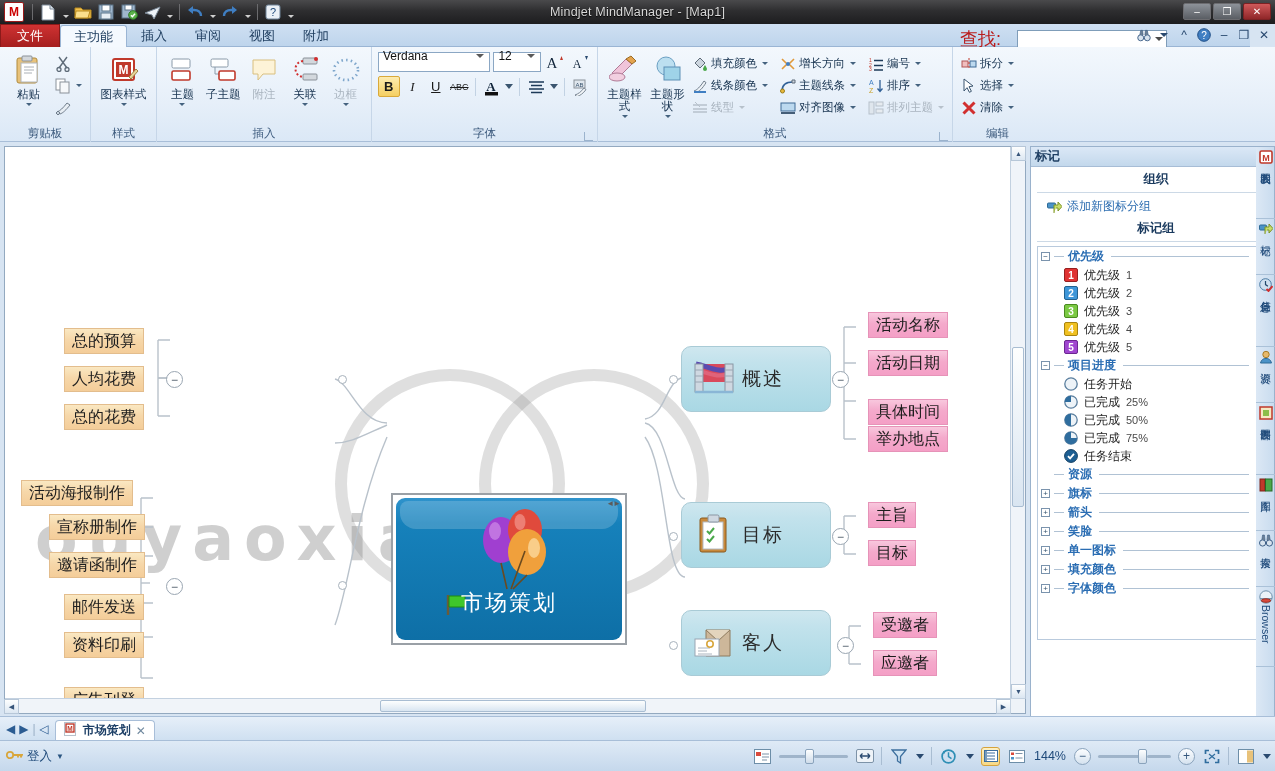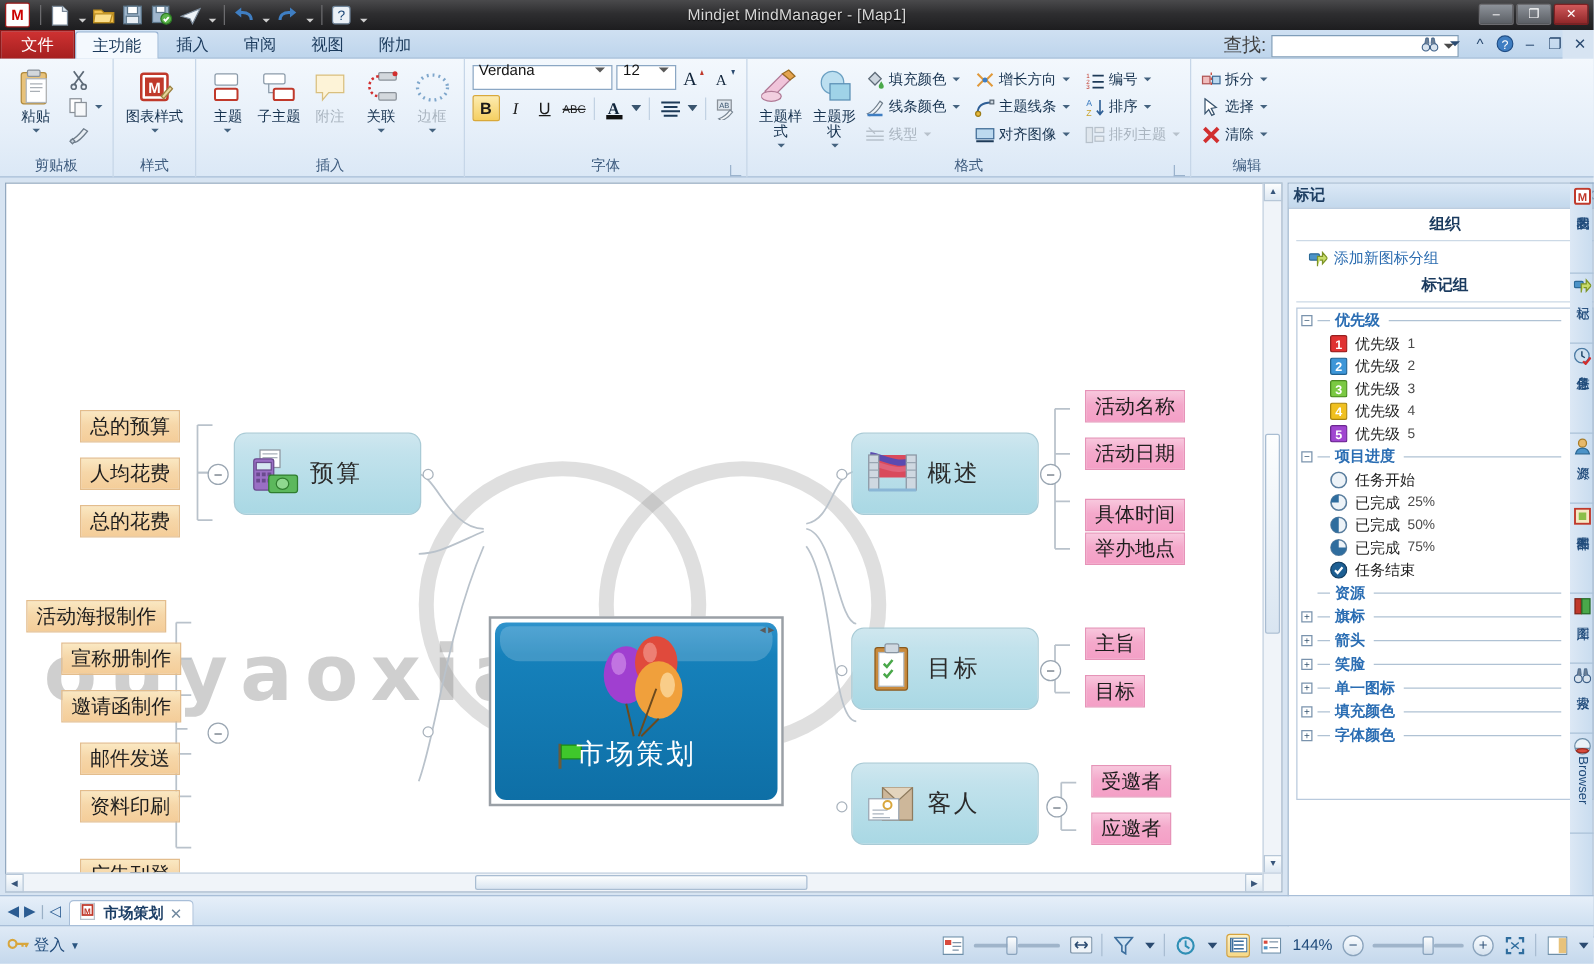--- a/index.html
+++ b/index.html
@@ -65,22 +65,22 @@
   }
   .rtab.file {
     background:linear-gradient(180deg,#cf3232,#a51f1f); color:#fff;
     border-color:#8b1a1a; height:23px; padding:3px 16px 4px;
   }
   .rtab.active {
     background:#f4f9fe; border-color:#9ab5d4; border-radius:3px 3px 0 0;
     position:relative; top:1px;
   }
   .find-area {
-    position:absolute; right:108px; top:27px; display:flex; align-items:center; gap:4px;
-    font-size:15px;color:#404040;
+    position:absolute; right:108px; top:27px; display:flex; align-items:center; gap:16px;
+    font-size:18px;color:#b91c1c;
   }
   .find-input {
     width:150px;height:18px;border:1px solid #7f9db9;background:#fff;
     display:flex;align-items:center;justify-content:flex-end;padding-right:3px;
   }
   .find-input i { border-left:4px solid transparent;border-right:4px solid transparent;border-top:4px solid #4a4a4a; }
   .win-mini { position:absolute; right:4px; top:28px; display:flex; gap:6px; align-items:center; }
   .wm { width:14px;height:14px;display:flex;align-items:center;justify-content:center;color:#2a4a70;font-size:12px;}
 
   .ribbon {
@@ -810,41 +810,20 @@
           </svg>
           <svg class="center-flag" width="24" height="22" viewBox="0 0 24 22">
             <path d="M4 1v20" stroke="#6b5b3a" stroke-width="2.4"></path>
             <path d="M5 2h16v11H5z" fill="#3fc72b" stroke="#1f8a14"></path>
           </svg>
           <div class="center-text">市场策划</div>
           <div class="drag-handle">◄►</div>
         </div>
       </div>
 
-      <div class="node main-node" style="left:182px;top:199px">
-        <div class="mn-icon">
-          <svg width="44" height="42" viewBox="0 0 44 42">
-            <rect x="10" y="2" width="16" height="14" fill="#fff" stroke="#8e96a0"></rect>
-            <path d="M12 5h12M12 8h12M12 11h9" stroke="#a9b1ba"></path>
-            <rect x="5" y="9" width="16" height="25" rx="2" fill="#9a6fc4" stroke="#6a4a8e"></rect>
-            <rect x="7" y="12" width="12" height="6" fill="#d6e8f2" stroke="#6a4a8e"></rect>
-            <g fill="#6a4a8e">
-                <rect x="7" y="20" width="3" height="3"></rect>
-                <rect x="11.5" y="20" width="3" height="3"></rect>
-                <rect x="16" y="20" width="3" height="3"></rect>
-                <rect x="7" y="25" width="3" height="3"></rect>
-                <rect x="11.5" y="25" width="3" height="3"></rect>
-                <rect x="16" y="25" width="3" height="3"></rect>
-              </g>
-            <rect x="17" y="22" width="23" height="14" rx="2" fill="#5cb85c" stroke="#2f7d2f"></rect>
-            <ellipse cx="28" cy="29" rx="5" ry="4.5" fill="#8fd88f" stroke="#2f7d2f"></ellipse>
-          </svg>
-        </div>
-        <div class="mn-label">预算</div>
-      </div>
       <div class="pm" style="left:161px;top:224px">−</div>
       <div class="dot" style="left:333px;top:228px"></div>
       <div class="leaf orange" style="left:59px;top:181px">总的预算</div>
       <div class="leaf orange" style="left:59px;top:219px">人均花费</div>
       <div class="leaf orange" style="left:59px;top:257px">总的花费</div>
 
       <div class="pm" style="left:161px;top:431px">−</div>
       <div class="dot" style="left:333px;top:434px"></div>
       <div class="leaf orange" style="left:16px;top:333px">活动海报制作</div>
       <div class="leaf orange" style="left:44px;top:367px">宣称册制作</div>

